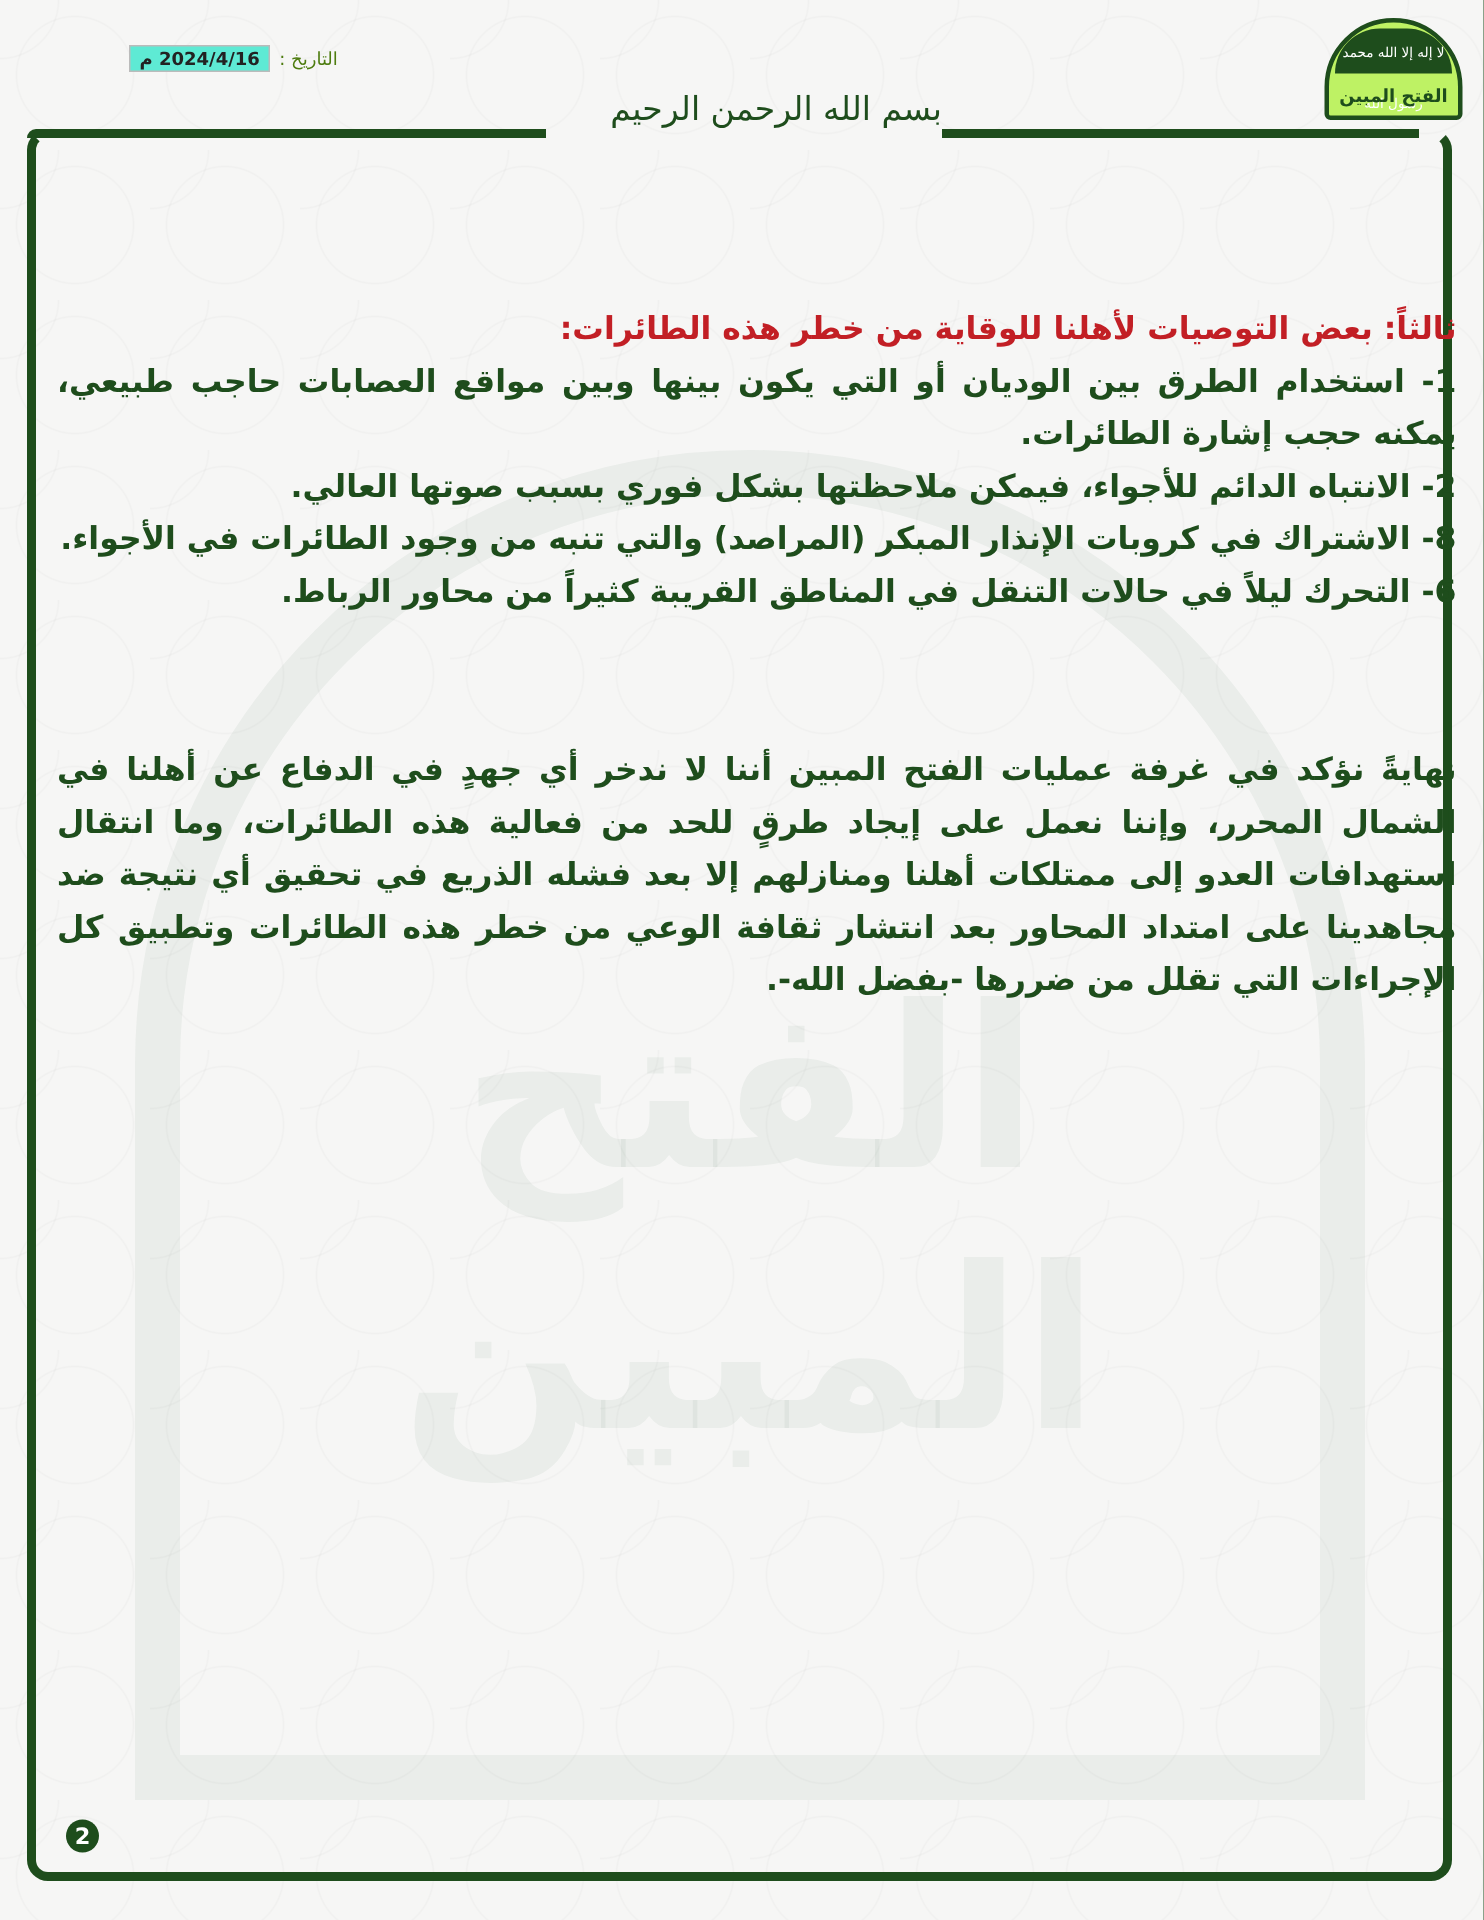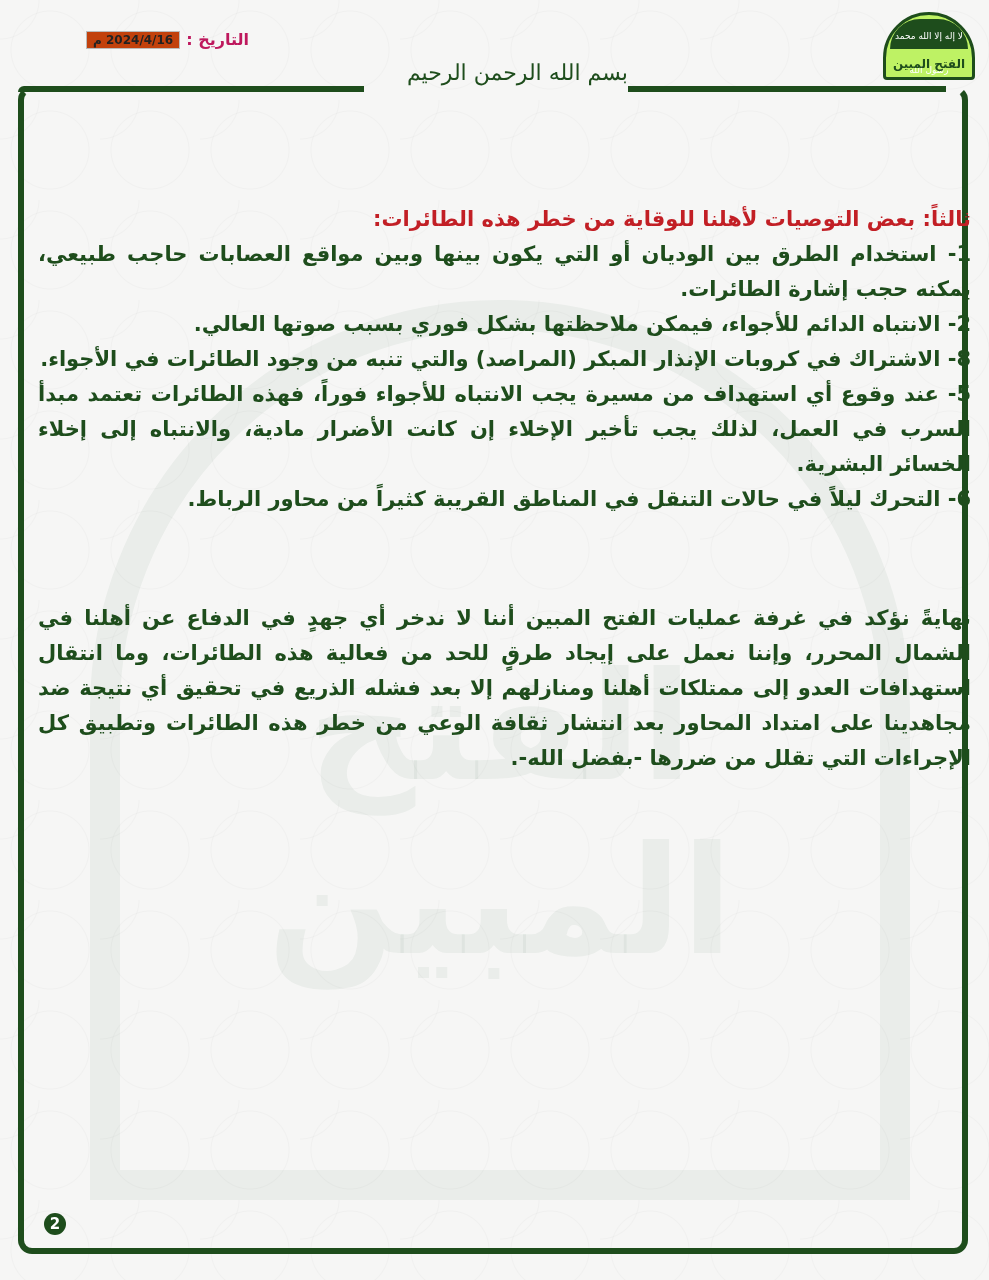--- a/index.html
+++ b/index.html
@@ -38,23 +38,23 @@
     color: #fff; font-size: 9px; text-align: center; line-height: 34px;
   }
   .logo-name {
     position: absolute; left: 0; right: 0; bottom: 6px; text-align: center;
     font-size: 12px; font-weight: bold; color: #1e4d1c;
   }
   .date-wrap {
     position: absolute; left: 86px; top: 30px; display: flex; align-items: center; gap: 6px;
     direction: rtl;
   }
-  .date-label { font-size: 16px; color: #be185d; font-weight: bold; }
+  .date-label { font-size: 12px; color: #4d7c0f; }
   .date-box {
-    border: 1px solid #bbb; background: #c2410c; padding: 1px 6px;
+    border: 1px solid #bbb; background: #5eead4; padding: 1px 6px;
     font-size: 12px; font-weight: bold; color: #222;
   }
   .basmala-line-left {
     position: absolute; left: 18px; top: 86px; width: 346px; height: 6px; background: #1e4d1c;
     border-radius: 12px 0 0 0;
   }
   .basmala-line-right {
     position: absolute; left: 628px; top: 86px; width: 318px; height: 6px; background: #1e4d1c;
   }
   .basmala {
@@ -101,19 +101,18 @@
 <div class="basmala-line-right"></div>
 <div class="basmala">بسم الله الرحمن الرحيم</div>
 
 <div class="frame"></div>
 
 <div class="content">
   <p class="heading">ثالثاً: بعض التوصيات لأهلنا للوقاية من خطر هذه الطائرات:</p>
   <p>1- استخدام الطرق بين الوديان أو التي يكون بينها وبين مواقع العصابات حاجب طبيعي، يمكنه حجب إشارة الطائرات.</p>
   <p>2- الانتباه الدائم للأجواء، فيمكن ملاحظتها بشكل فوري بسبب صوتها العالي.</p>
   <p>8- الاشتراك في كروبات الإنذار المبكر (المراصد) والتي تنبه من وجود الطائرات في الأجواء.</p>
-  <p>5- عند وقوع أي استهداف من مسيرة يجب الانتباه للأجواء فوراً، فهذه الطائرات تعتمد مبدأ السرب في العمل، لذلك يجب تأخير الإخلاء إن كانت الأضرار مادية، والانتباه إلى إخلاء الخسائر البشرية.</p>
   <p>6- التحرك ليلاً في حالات التنقل في المناطق القريبة كثيراً من محاور الرباط.</p>
   <div class="spacer"></div>
   <p>نهايةً نؤكد في غرفة عمليات الفتح المبين أننا لا ندخر أي جهدٍ في الدفاع عن أهلنا في الشمال المحرر، وإننا نعمل على إيجاد طرقٍ للحد من فعالية هذه الطائرات، وما انتقال استهدافات العدو إلى ممتلكات أهلنا ومنازلهم إلا بعد فشله الذريع في تحقيق أي نتيجة ضد مجاهدينا على امتداد المحاور بعد انتشار ثقافة الوعي من خطر هذه الطائرات وتطبيق كل الإجراءات التي تقلل من ضررها -بفضل الله-.</p>
 </div>
 
 <div class="page-num">2</div>
 
 </body></html>

